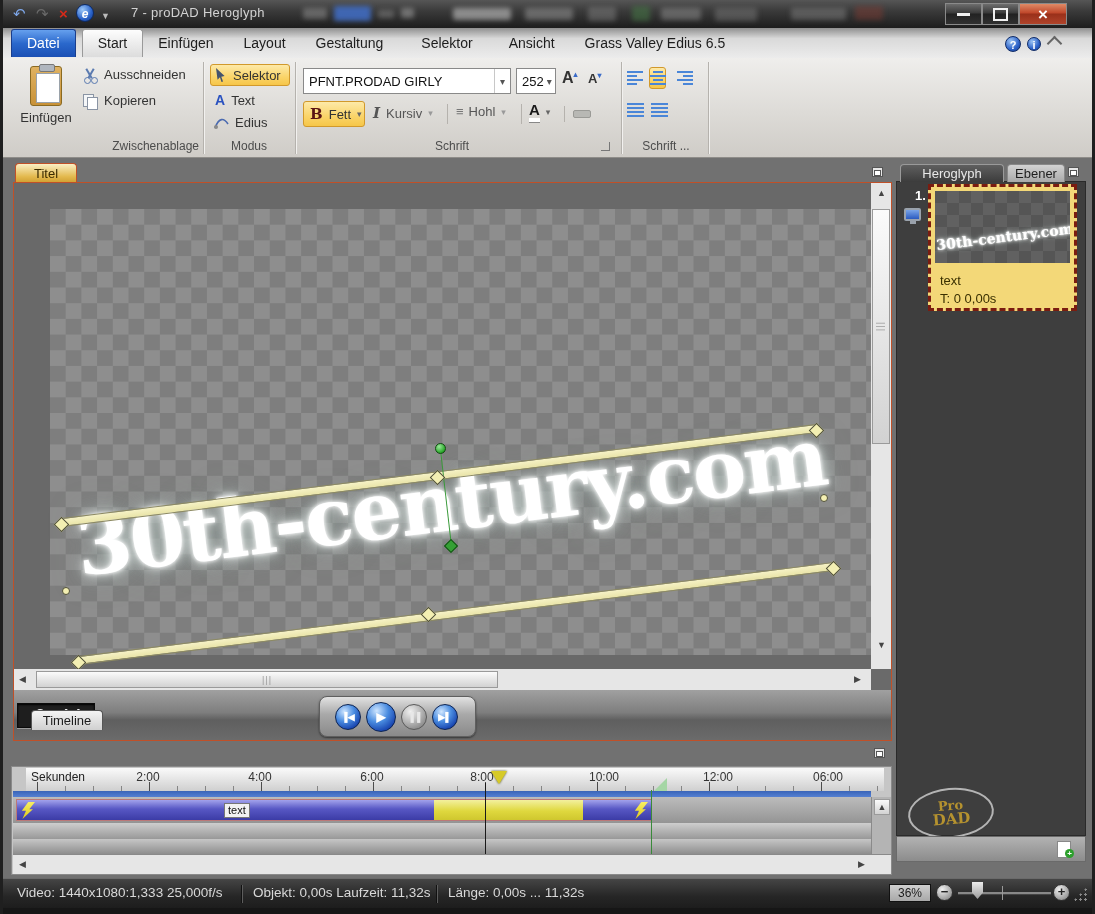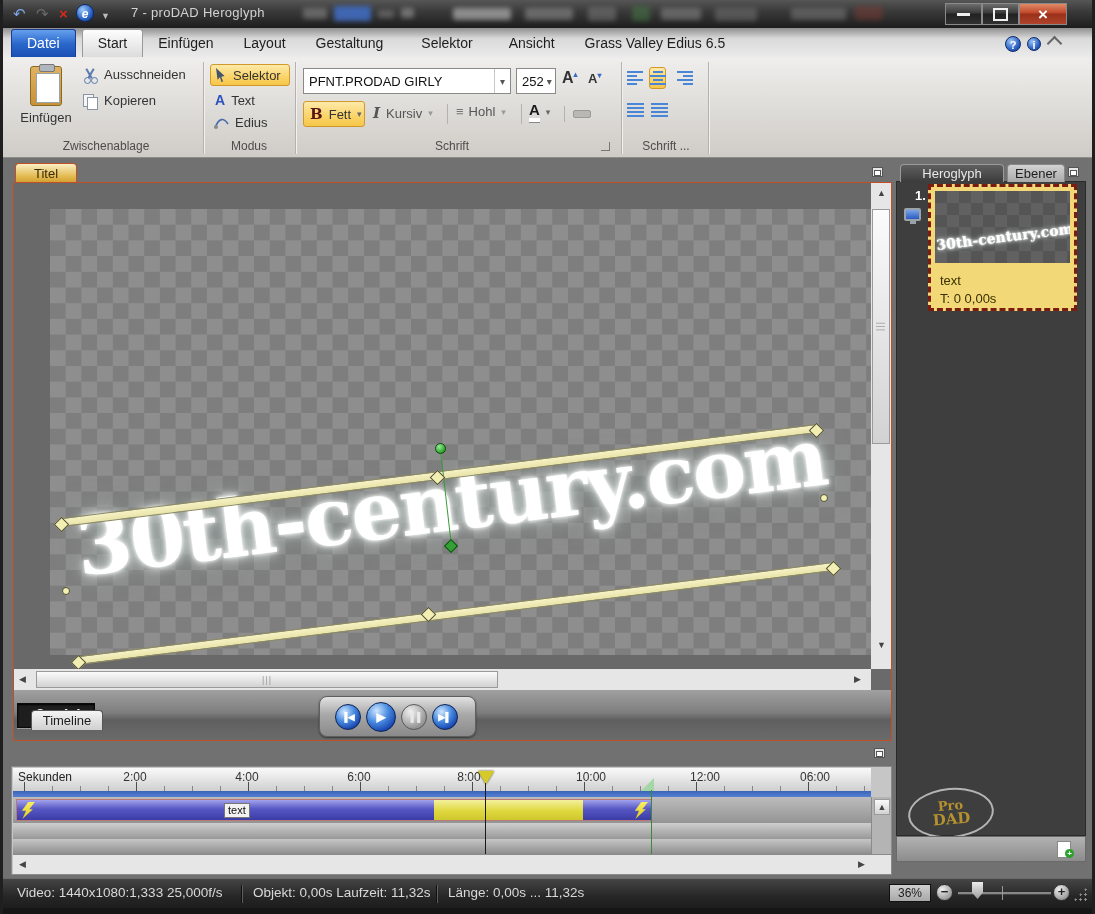--- a/index.html
+++ b/index.html
@@ -161,21 +161,21 @@
       </span>
       <span>Ausschneiden</span>
     </div>
     <div class="abs ritem" style="left:80px;top:35px;">
       <span style="position:relative;width:15px;height:14px;display:inline-block;">
         <i style="position:absolute;left:0;top:0;width:9px;height:11px;background:#f4f6f8;border:1px solid #8a94a4;"></i>
         <i style="position:absolute;left:4px;top:3px;width:9px;height:11px;background:#fff;border:1px solid #8a94a4;"></i>
       </span>
       <span>Kopieren</span>
     </div>
-    <div class="abs grouplabel" style="left:10px;width:186px;">Zwischenablage</div>
+    <div class="abs grouplabel" style="left:10px;width:186px;text-align:right;">Zwischenablage</div>
     <div class="abs gsep" style="left:200px;"></div>
 
     <div class="abs ritem ylite" style="left:207px;top:6px;width:80px;height:22px;padding-left:5px;">
       <span style="display:inline-block;width:11px;height:14px;background:#44536e;clip-path:polygon(0 0,78% 58%,48% 62%,64% 96%,50% 100%,36% 66%,14% 84%);"></span>
       <span>Selektor</span>
     </div>
     <div class="abs ritem" style="left:212px;top:34px;">
       <span style="color:#2a52c0;font-weight:bold;font-size:14px;">A</span>
       <span>Text</span>
     </div>
@@ -355,21 +355,21 @@
     </div>
   </div>
 
   <div class="abs paneltab" style="left:28px;top:710px;width:72px;height:20px;line-height:20px;background:linear-gradient(180deg,#f4f4f4,#d0d0d0);border:1px solid #555;border-bottom:none;color:#1d1d1d;">Timeline</div>
   <div class="abs restorebox" style="left:871px;top:748px;">
       <i></i>
     </div>
 
   <div class="abs tl-panel">
 
-    <div class="abs ruler" style="left:1px;top:1px;width:858px;height:23px;">
+    <div class="abs ruler" style="left:14px;top:1px;width:858px;height:23px;">
       <span class="abs" style="left:5px;top:2px;font-size:12px;color:#222;transform:none;">Sekunden</span>
       <span class="abs rlabel" style="left:122px;">2:00</span>
       <span class="abs rlabel" style="left:234px;">4:00</span>
       <span class="abs rlabel" style="left:346px;">6:00</span>
       <span class="abs rlabel" style="left:456px;">8:00</span>
       <span class="abs rlabel" style="left:578px;">10:00</span>
       <span class="abs rlabel" style="left:692px;">12:00</span>
       <span class="abs rlabel" style="left:802px;">06:00</span>
       <div class="abs" style="left:465px;top:3px;width:0;height:0;border-left:8px solid transparent;border-right:8px solid transparent;border-top:13px solid #d6ca28;filter:drop-shadow(0 0 1px #4a4a10);"></div>
       <div class="abs" style="left:628px;top:10px;width:13px;height:13px;background:#a5d6a5;clip-path:polygon(0 100%,100% 0,100% 100%);filter:drop-shadow(0 0 1px #2a6a2a);"></div>

